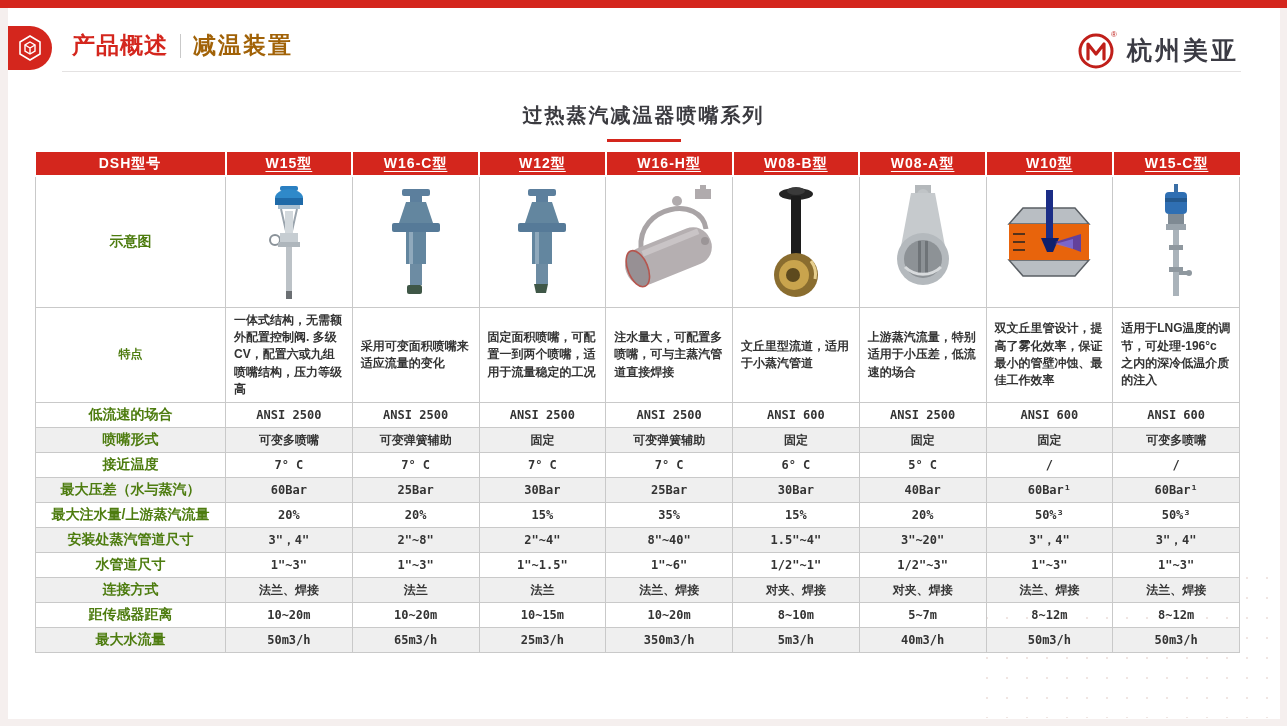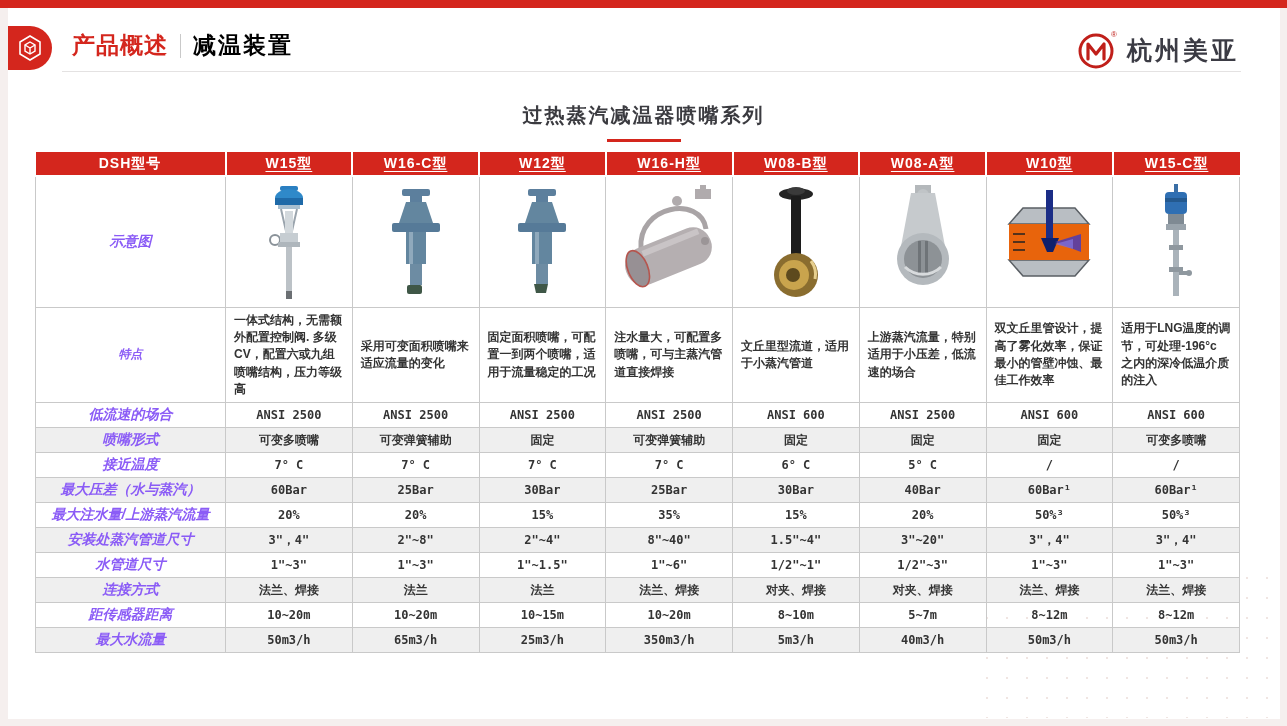--- a/index.html
+++ b/index.html
@@ -8,39 +8,39 @@
   .topbar { position:absolute; top:0; left:0; width:100%; height:8px; background:#d4261d; z-index:3; }
   .card { position:absolute; top:8px; left:8px; right:7px; bottom:7px; background:#ffffff; z-index:1; }
   .dots { position:absolute; right:10px; bottom:8px; width:300px; height:150px; z-index:2;
     background-image:radial-gradient(#ecdedb 1.3px, transparent 1.5px); background-size:20px 20px; opacity:.8; }
 
   .badge { position:absolute; left:8px; top:26px; width:44px; height:44px; background:#d4261d;
     border-radius:0 22px 22px 0; z-index:4; display:flex; align-items:center; justify-content:center; }
   .page-header { position:absolute; left:64px; top:30px; z-index:4; display:flex; align-items:center; gap:12px;margin-left:8px; }
   .section-title { color:#d4261d; font-size:23px; font-weight:bold; letter-spacing:1px; }
   .hdr-divider { width:1px; height:24px; background:#c9c9c9; }
-  .subtitle { color:#000000; font-size:23px; font-weight:bold; letter-spacing:2px; }
+  .subtitle { color:#a16207; font-size:23px; font-weight:bold; letter-spacing:2px; }
   .brand { position:absolute; right:48px; top:28px; z-index:4; display:flex; align-items:center; gap:8px; }
   .brand-text { color:#3b3b44; font-size:25px; font-weight:bold; letter-spacing:3px; }
   .header-rule { position:absolute; left:62px; right:46px; top:71px; border-top:1px solid #e4e2e2; z-index:4; }
 
   .main-title { position:absolute; top:102px; left:0; width:100%; text-align:center; z-index:4;
     font-size:20px; font-weight:bold; color:#3b3b40; letter-spacing:2px; }
   .title-underline { position:absolute; top:139px; left:50%; transform:translateX(-50%);
     width:74px; height:3px; background:#d4261d; z-index:4; }
 
   .table-wrap { position:absolute; left:35px; top:152px; width:1205px; z-index:4; }
   table { width:100%; border-collapse:collapse; table-layout:fixed; }
   th { background:#d4261d; color:#ffffff; font-size:14px; font-weight:bold; height:24px;
     border:2px solid #ffffff; border-top:none; letter-spacing:1px; }
   th:first-child { border-left:none;margin-top:28px; } th:last-child { border-right:none; }
   th.model { text-decoration:underline; text-underline-offset:3px; }
   td { border:1px solid #c9c9c9; text-align:center; vertical-align:middle; color:#333333;
     font-size:12px; font-weight:bold; font-family:"DejaVu Sans Mono","DejaVu Sans",monospace; padding:2px 4px; }
-  td.label { font-family:"Liberation Sans","DejaVu Sans",sans-serif; font-size:14px; font-weight:bold; color:#8b5cf6;font-style:italic; }
+  td.label { font-family:"Liberation Sans","DejaVu Sans",sans-serif; font-size:14px; font-weight:bold; color:#4d7c0f; }
   tbody tr { height:25px; }
   tr.img-row { height:131px; }
   tr.feature { height:78px; }
   tr.feature td { text-align:left; font-size:12px; line-height:1.45; padding:4px 8px;
     font-family:"Liberation Sans","DejaVu Sans",sans-serif; }
   tr.feature td.label { text-align:center; }
   tbody tr:nth-child(2n+4) { background:#efefef; }
   .prod { display:block; margin:0 auto; }
 </style>
 </head>

